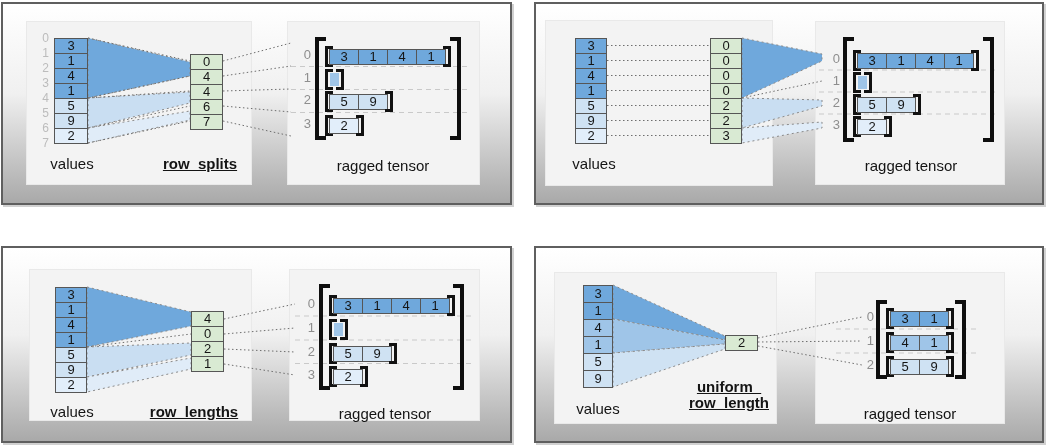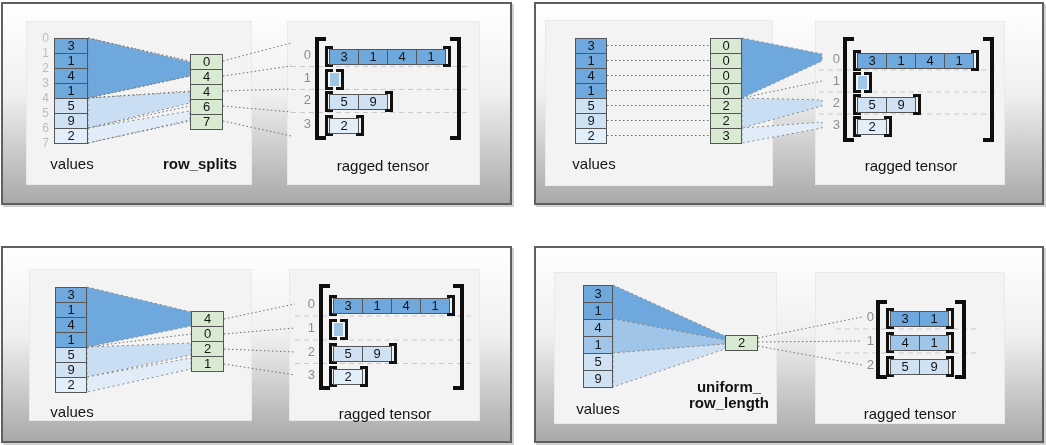--- a/index.html
+++ b/index.html
@@ -15,21 +15,21 @@
   .cell:first-child{margin-top:0;}
   .cell.tall{height:18px;line-height:16px;}
   .c-dark{background:#6fa8dc;}
   .c-med{background:#9fc5e8;}
   .c-light{background:#cfe2f3;}
   .c-xlight{background:#e2eefa;}
   .c-green{background:#d9ead3;}
   .vidx{position:absolute;width:20px;text-align:right;font-size:12px;color:#bcbcbc;}
   .ridx{position:absolute;width:16px;text-align:right;font-size:13px;color:#8e8e8e;}
   .lbl{position:absolute;text-align:center;font-size:15px;color:#141414;}
-  .lblb{position:absolute;text-align:center;font-size:15px;font-weight:bold;color:#141414;}
+  .lblb{position:absolute;text-align:center;font-size:15px;font-weight:bold;color:#141414;text-decoration:underline;}
   .trow{position:absolute;display:flex;align-items:center;height:21px;}
   .bo{flex:none;width:8px;height:21px;box-sizing:border-box;border:3px solid #111;border-right:none;margin-right:-3px;}
   .bc{flex:none;width:8px;height:21px;box-sizing:border-box;border:3px solid #111;border-left:none;margin-left:-3px;}
   .tcell{flex:none;box-sizing:border-box;width:30px;height:16px;line-height:14px;border:1px solid #565656;
          margin-left:-1px;text-align:center;font-size:13px;color:#151515;}
   .ecell{flex:none;width:9px;height:13px;background:#9fc5e8;}
   .obl{position:absolute;width:11px;box-sizing:border-box;border:4px solid #0e0e0e;border-right:none;}
   .obr{position:absolute;width:11px;box-sizing:border-box;border:4px solid #0e0e0e;border-left:none;}
 </style>
 </head>
@@ -244,20 +244,21 @@
     </div>
 
     <div class="vcol" style="left:188px;top:63px;width:33px">
       <div class="cell c-green">4</div>
       <div class="cell c-green">0</div>
       <div class="cell c-green">2</div>
       <div class="cell c-green">1</div>
     </div>
 
     <div class="lbl" style="left:19px;top:155px;width:100px">values</div>
+    <div class="lblb" style="left:131px;top:155px;width:120px">row_lengths</div>
     <div class="lbl" style="left:292px;top:157px;width:180px">ragged tensor</div>
 
     <div class="obl" style="left:316px;top:36px;height:106px"></div>
     <div class="obr" style="left:450px;top:36px;height:106px"></div>
 
     <div class="ridx" style="left:296px;top:48px">0</div>
     <div class="ridx" style="left:296px;top:72px">1</div>
     <div class="ridx" style="left:296px;top:96px">2</div>
     <div class="ridx" style="left:296px;top:119px">3</div>
 

